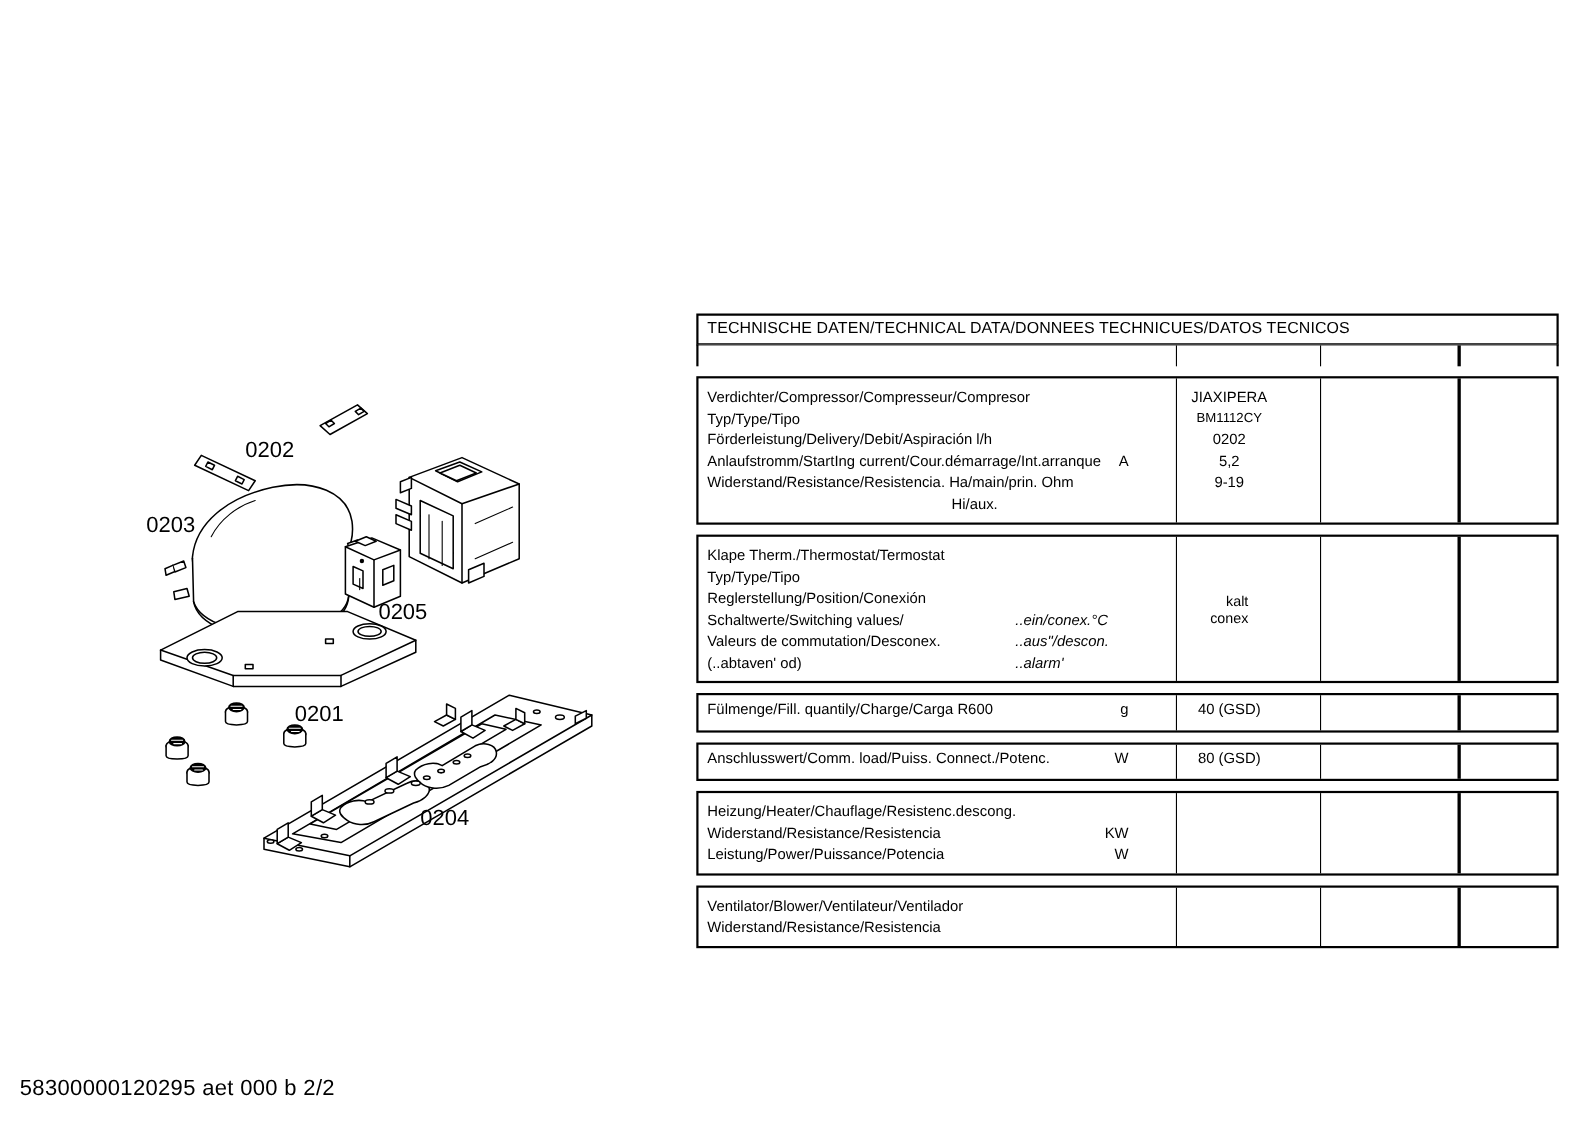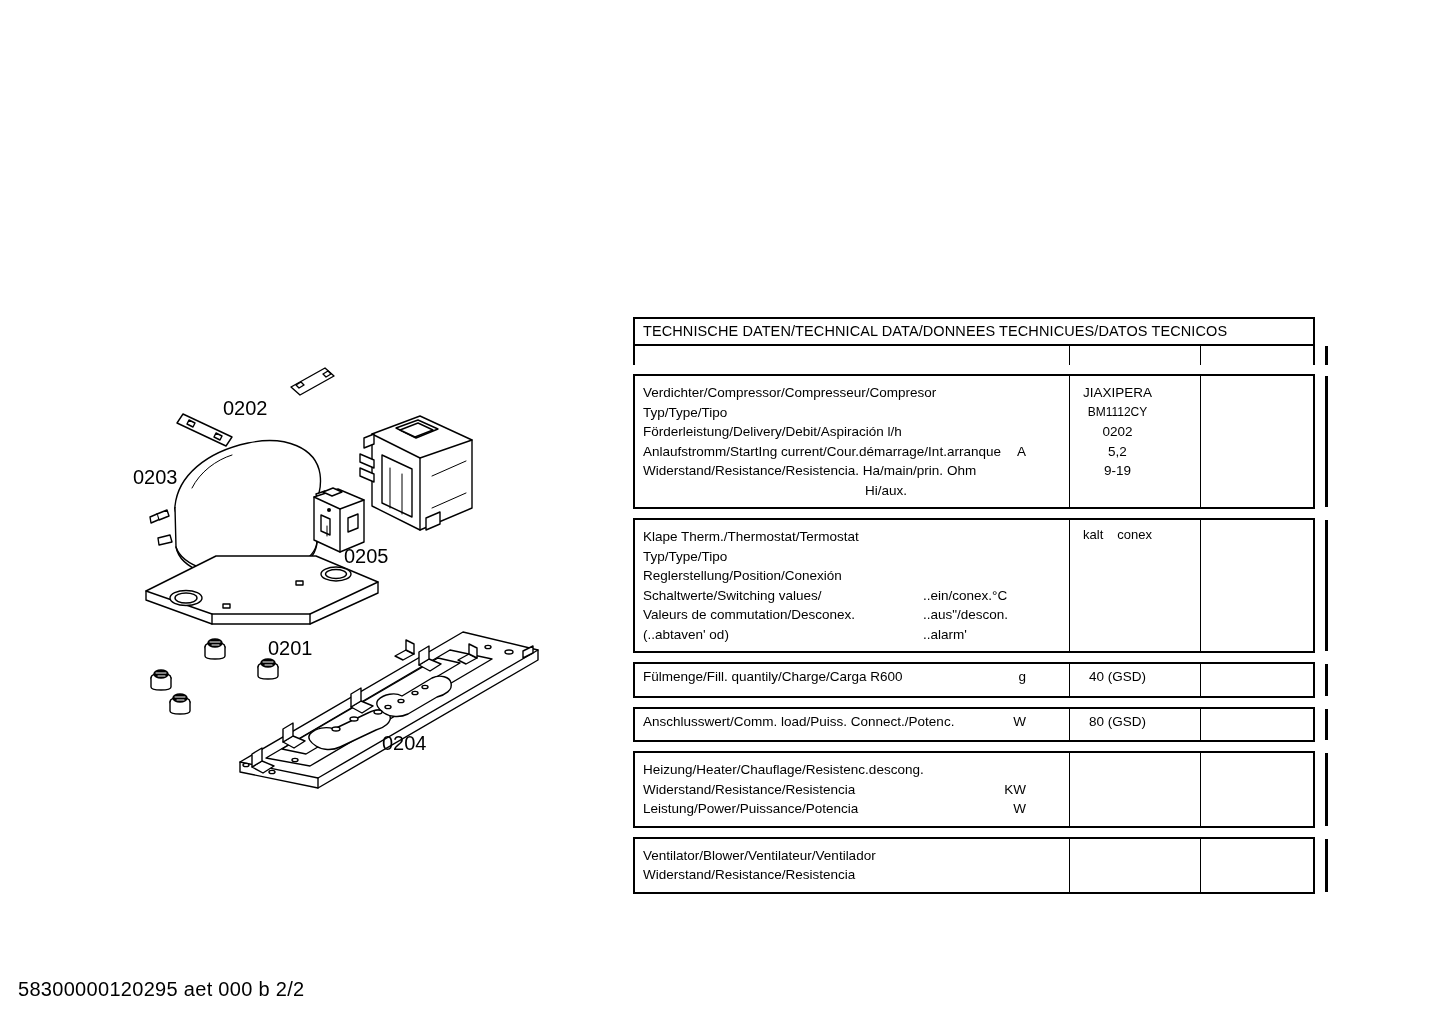--- a/index.html
+++ b/index.html
@@ -31,22 +31,21 @@
     font-family: "Liberation Sans", sans-serif;
     font-size: 20px;
     fill: #000000;
   }
 
   
   #tech-table {
     position: absolute;
     left: 633px;
     top: 285px;
-    width: 682px;
-    margin-top: 32px;
+    width: 784px;
   }
 
   .tbl-block {
     border: 2px solid #000;
     box-sizing: border-box;
     background: #fff;
     margin-bottom: 9px;
     position: relative;
   }
 
@@ -98,35 +97,37 @@
   .lbl-line .unit {
     position: absolute;
     right: 8px;
     top: 0;
   }
   .lbl-line.indent { padding-left: 222px; }
   .lbl-line .sw-col {
     position: absolute;
     left: 280px;
     top: 0;
+    font-style: italic;
   }
 
   .val-line {
     font-size: 13.5px;
     line-height: 19.5px;
     white-space: nowrap;
   }
   .val-line.small { font-size: 12px; }
 
   .val-mid {
     display: flex;
-    align-items: flex-start;
+    align-items: flex-end;
     justify-content: center;
     height: 100%;
     font-size: 13px;
+    flex-direction: column;
   }
   .val-mid span { padding: 0 7px; }
 
   .onelinecell { padding-top: 3px; padding-bottom: 9px; }
 
   .vcenter-val {
     display: flex;
     align-items: center;
     justify-content: center;
   }

